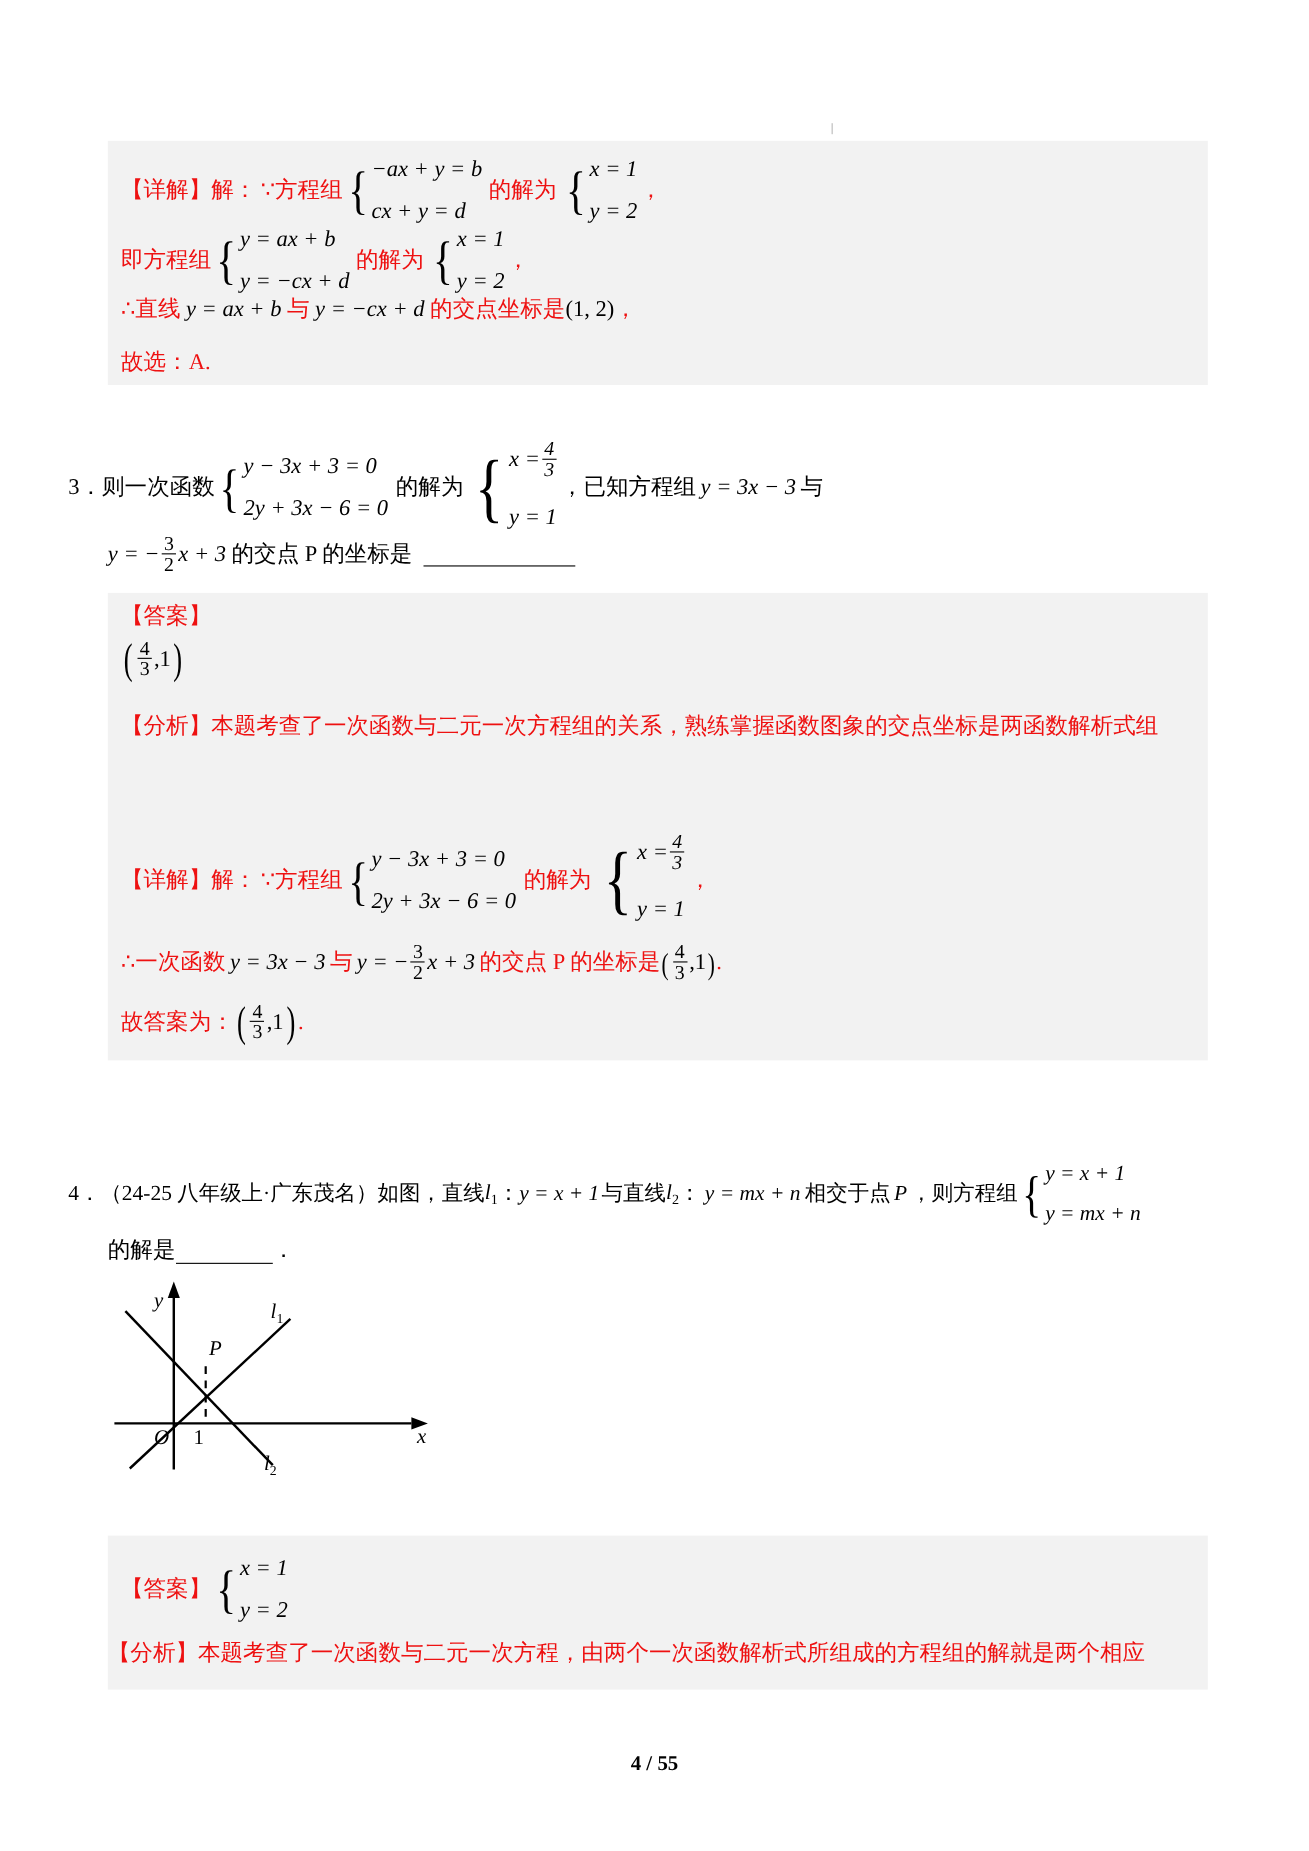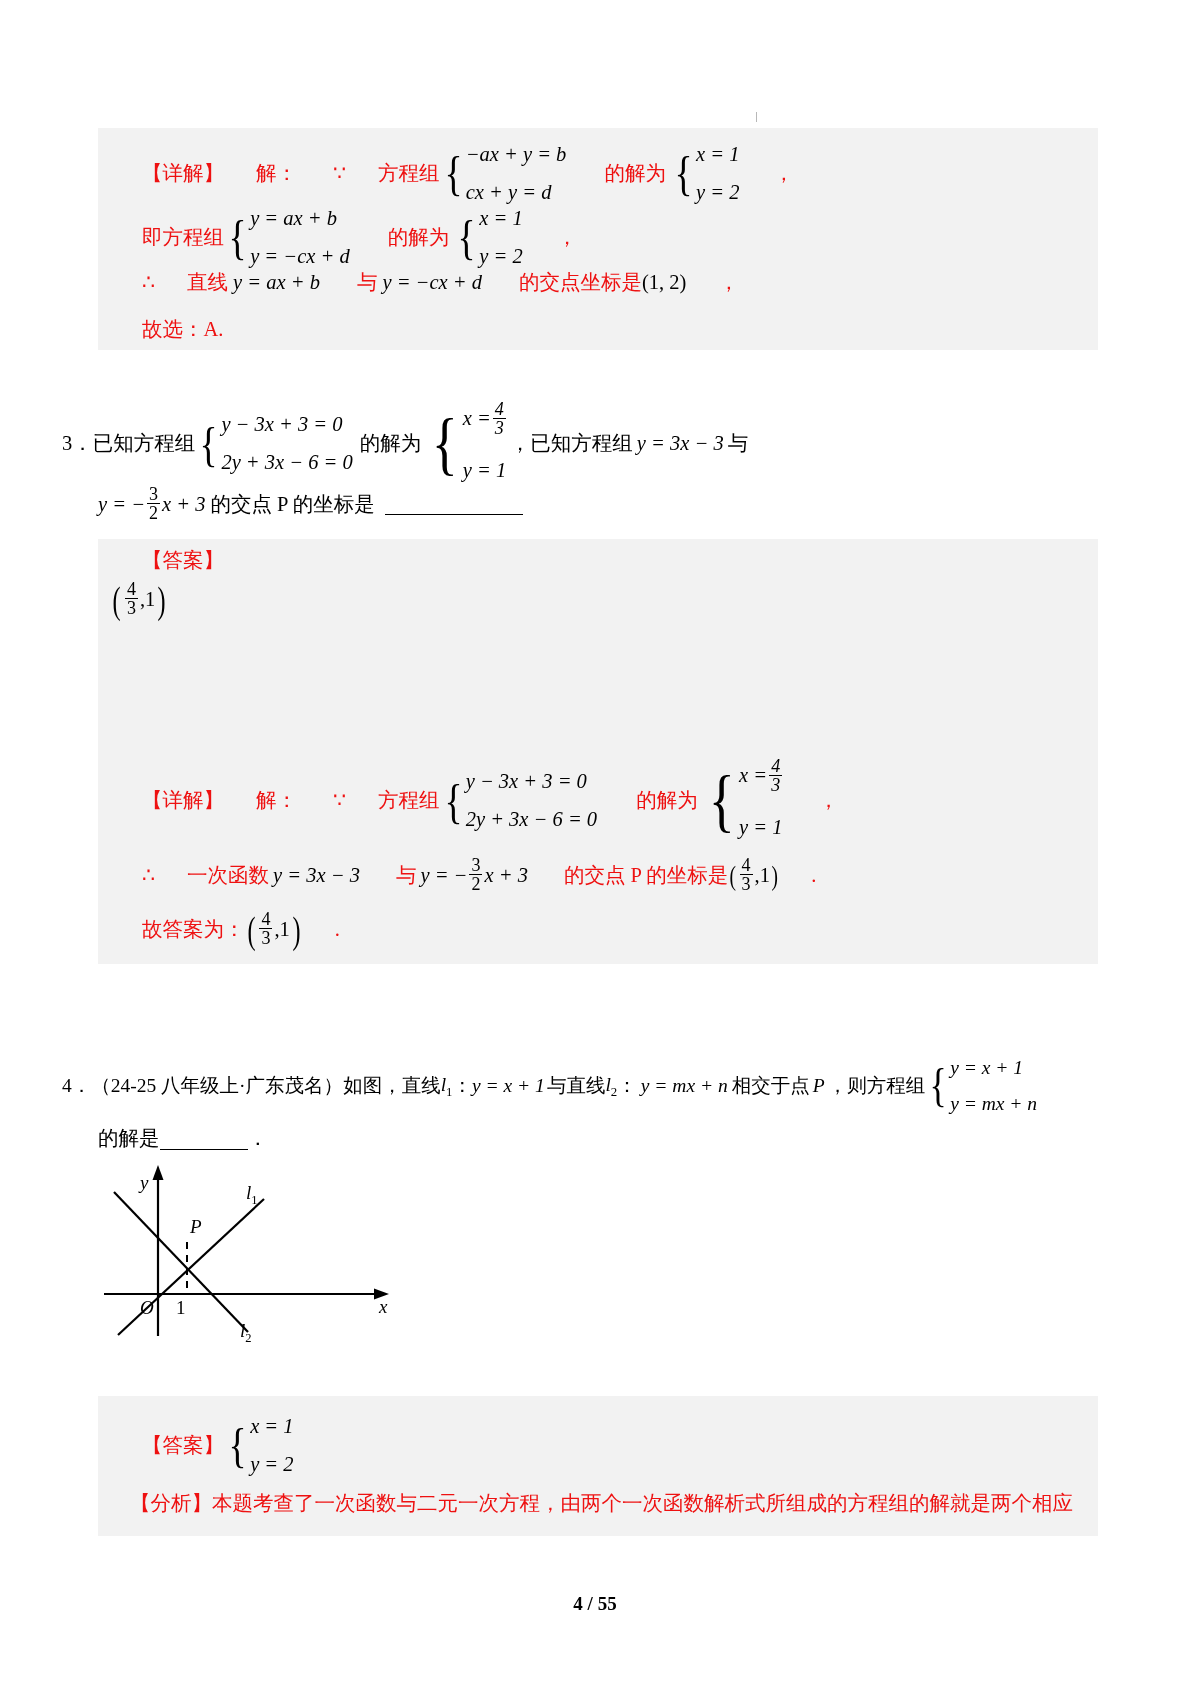--- a/index.html
+++ b/index.html
@@ -23,21 +23,21 @@
     padding: 0;
   }
   
   .blk {
     position: absolute;
     box-sizing: border-box;
   }
   .shaded {
     background: #f2f2f2;
   }
-  .red { color: #ee1111; margin-left: 32px; }
+  .red { color: #ee1111; }
   .txt {
     font-size: 20.5px;
     line-height: 1.55;
     white-space: nowrap;
   }
   .mathit {
     font-style: italic;
     font-family: "Liberation Serif", "DejaVu Serif", serif;
   }
   .mathup { font-style: normal; }
@@ -207,21 +207,21 @@
         <span class="red">，</span>
       </span>
     </div>
 
     <div class="txt red" style="position:absolute; left:12px; top:186px;">故选：A.</div>
   </div>
 
   <div class="blk txt" style="left:62px; top:392px; width:1060px;">
     <span class="m">
       <span>3．</span>
-      <span>已知方程组</span>
+      <span>则一次函数</span>
       <span class="sys">
         <span class="brace">{</span>
         <span class="rows mathit">
           <span>y − 3x + 3 = 0</span>
           <span>2y + 3x − 6 = 0</span>
         </span>
       </span>
       <span style="padding:0 5px;">的解为</span>
       <span class="sys tall">
         <span class="brace">{</span>
@@ -266,20 +266,23 @@
             <span class="num">4</span>
             <span class="den">3</span>
           </span>
           <span>,</span>
           <span class="mathup">1</span>
         </span>
         <span class="pr">)</span>
       </span>
     </div>
 
+    <div class="txt red" style="position:absolute; left:12px; top:106px;">
+      <span>【分析】</span><span>本题考查了一次函数与二元一次方程组的关系，熟练掌握函数图象的交点坐标是两函数解析式组</span>
+    </div>
 
     <div class="txt" style="position:absolute; left:12px; top:210px;">
       <span class="m">
         <span class="red">【详解】</span>
           <span class="red">解：</span>
         <span class="red" style="padding-left:4px;">∵</span>
         <span class="red">方程组</span>
         <span class="sys">
           <span class="brace">{</span>
           <span class="rows mathit">

